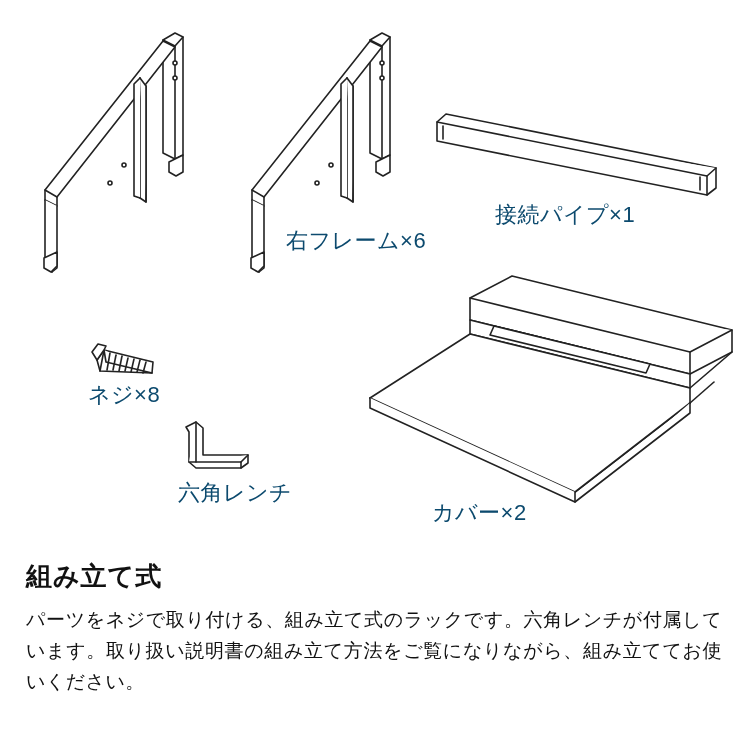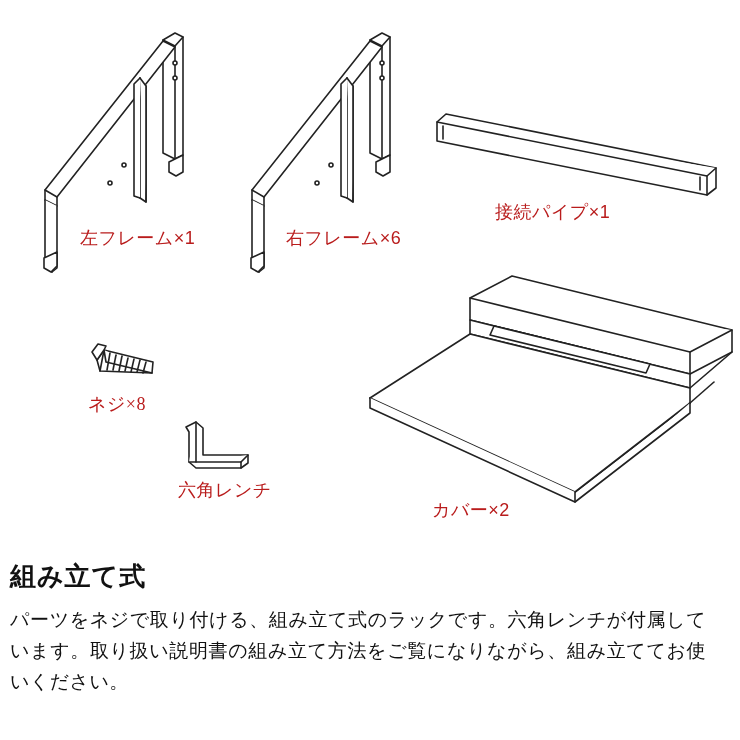--- a/index.html
+++ b/index.html
@@ -26,36 +26,36 @@
     left: 0;
     top: 0;
     width: 740px;
     height: 545px;
   }
   #diagram svg {
     display: block;
   }
   .part-label {
     position: absolute;
-    font-size: 18px;
+    font-size: 22px;
     letter-spacing: 0.5px;
-    color: #b91c1c;
+    color: #0c4a6e;
     white-space: nowrap;
   }
   #label-left-frame  { left: 80px;  top: 226px; }
   #label-right-frame { left: 286px; top: 226px; }
   #label-pipe        { left: 495px; top: 200px; }
-  #label-screw       { left: 88px;  top: 392px; font-family: Liberation Serif, serif; }
+  #label-screw       { left: 88px;  top: 380px; }
   #label-wrench      { left: 178px; top: 478px; }
   #label-cover       { left: 432px; top: 498px; }
 
   
   #text-block {
     position: absolute;
-    left: 0;
+    left: 16px;
     top: 560px;
     width: 708px;
   }
   #heading {
     margin: 0;
     padding: 0 0 0 10px;
     font-size: 26px;
     font-weight: bold;
     letter-spacing: 1px;
     color: #111111;
@@ -171,21 +171,20 @@
           <path d="M370 398 L370 408 L575 502 L575 492"></path>
           <path d="M575 502 L690 413 L690 403"></path>
 
           <path d="M690 388 L732 352"></path>
           <path d="M690 403 L714 382"></path>
         </g>
 
       </g>
     </svg>
 
-    <span class="part-label" id="label-left-frame">左フレーム×1</span>
     <span class="part-label" id="label-right-frame">右フレーム×6</span>
     <span class="part-label" id="label-pipe">接続パイプ×1</span>
     <span class="part-label" id="label-screw">ネジ×8</span>
     <span class="part-label" id="label-wrench">六角レンチ</span>
     <span class="part-label" id="label-cover">カバー×2</span>
   </div>
 
   <div id="text-block">
     <h2 id="heading">組み立て式</h2>
     <p id="body-copy">パーツをネジで取り付ける、組み立て式のラックです。六角レンチが付属しています。取り扱い説明書の組み立て方法をご覧になりながら、組み立ててお使いください。</p>

